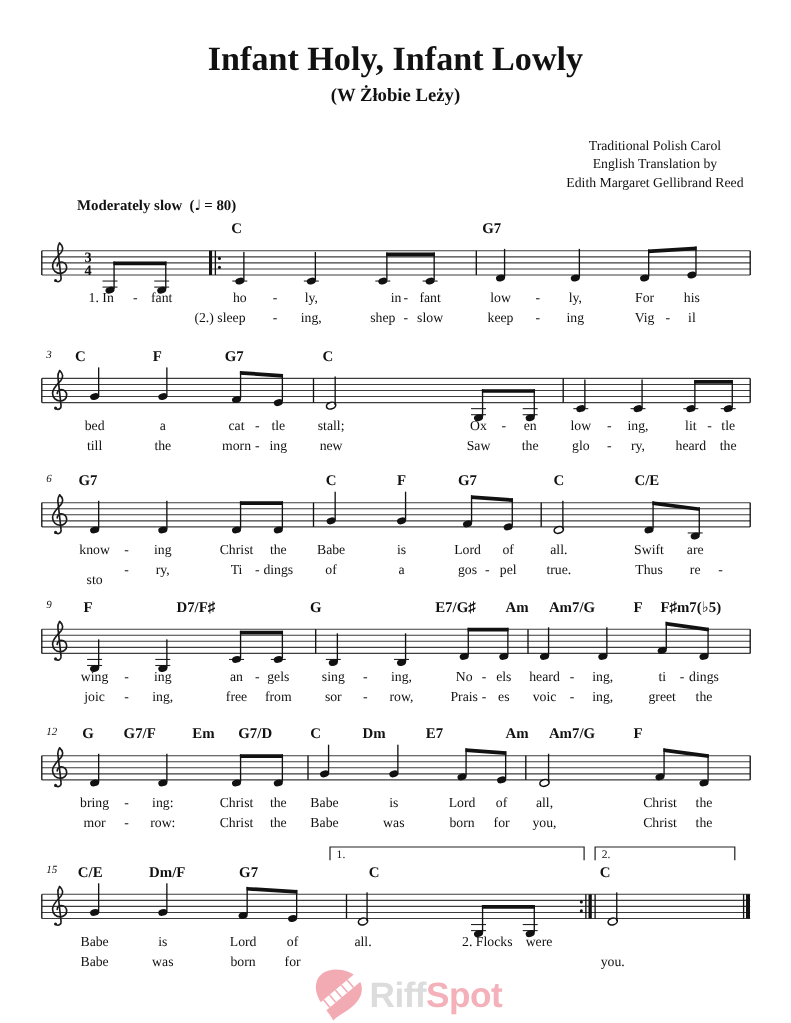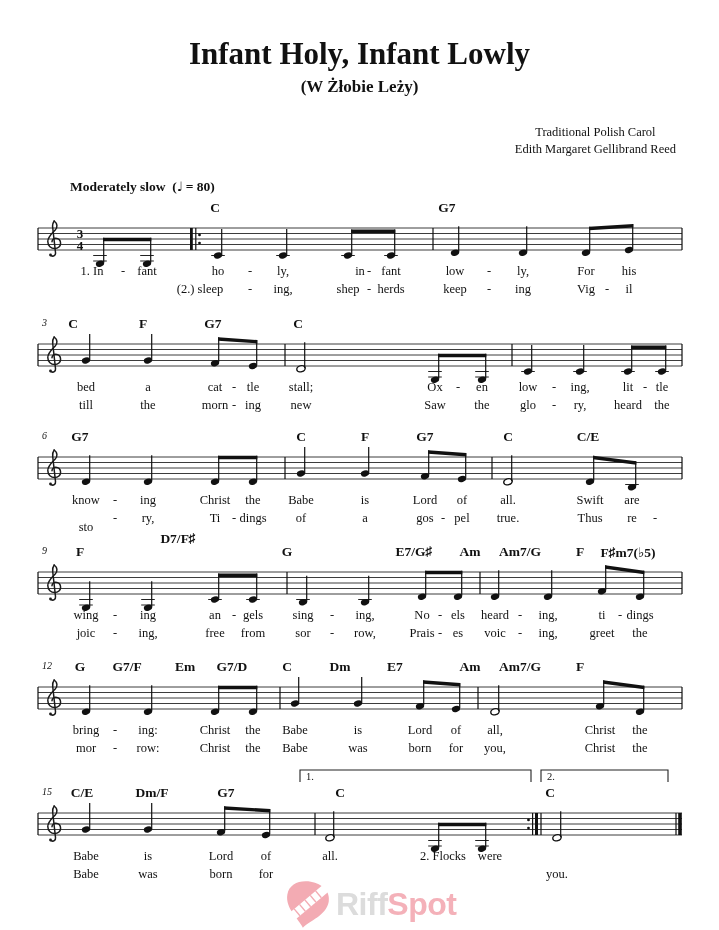--- a/index.html
+++ b/index.html
@@ -23,20 +23,21 @@
          font-size:32px;letter-spacing:-0.5px;}
 </style>
 </head>
 <body>
 
 <div class="page">
   <div class="title">Infant Holy, Infant Lowly</div>
   <div class="subtitle">(W Żłobie Leży)</div>
   <div class="credits">
     <div>Traditional Polish Carol</div>
+    <div>English Translation by</div>
     <div>Edith Margaret Gellibrand Reed</div>
   </div>
   <div class="tempo"><span>Moderately slow</span>&nbsp; (<span class="notechar">♩</span> <span>= 80</span>)</div>
 
   <div id="score">
       <span class="chord" style="left: 215px; top: 200px; position: absolute;">C</span>
       <span class="chord" style="left: 447px; top: 200px; position: absolute;">G7</span>
       <span class="lyric" style="left: 92px; top: 264px; position: absolute;">1. In</span>
       <span class="lyric" style="left: 123px; top: 264px; position: absolute;">-</span>
       <span class="lyric" style="left: 147px; top: 264px; position: absolute;">fant</span>
@@ -49,21 +50,21 @@
       <span class="lyric" style="left: 455px; top: 264px; position: absolute;">low</span>
       <span class="lyric" style="left: 489px; top: 264px; position: absolute;">-</span>
       <span class="lyric" style="left: 523px; top: 264px; position: absolute;">ly,</span>
       <span class="lyric" style="left: 586px; top: 264px; position: absolute;">For</span>
       <span class="lyric" style="left: 629px; top: 264px; position: absolute;">his</span>
       <span class="lyric" style="left: 200px; top: 282px; position: absolute;">(2.) sleep</span>
       <span class="lyric" style="left: 250px; top: 282px; position: absolute;">-</span>
       <span class="lyric" style="left: 283px; top: 282px; position: absolute;">ing,</span>
       <span class="lyric" style="left: 348px; top: 282px; position: absolute;">shep</span>
       <span class="lyric" style="left: 369px; top: 282px; position: absolute;">-</span>
-      <span class="lyric" style="left: 391px; top: 282px; position: absolute;">herds</span>
+      <span class="lyric" style="left: 391px; top: 282px; position: absolute;">slow</span>
       <span class="lyric" style="left: 455px; top: 282px; position: absolute;">keep</span>
       <span class="lyric" style="left: 489px; top: 282px; position: absolute;">-</span>
       <span class="lyric" style="left: 523px; top: 282px; position: absolute;">ing</span>
       <span class="lyric" style="left: 586px; top: 282px; position: absolute;">Vig</span>
       <span class="lyric" style="left: 607px; top: 282px; position: absolute;">-</span>
       <span class="lyric" style="left: 629px; top: 282px; position: absolute;">il</span>
       <svg width="719" height="96" style="left: 0px; top: 180px;">
         <g fill="#111">
           <line x1="38" y1="48" x2="682" y2="48" stroke="#3c3c3c" stroke-width="1"></line>
           <line x1="38" y1="53.5" x2="682" y2="53.5" stroke="#3c3c3c" stroke-width="1"></line>
@@ -364,21 +365,21 @@
         <polygon points="218.1,46.75 257.3,46.75 257.3,50.15 218.1,50.15" fill="#111"></polygon>
         <rect x="428.1" y="41.25" width="1.2" height="25" fill="#111"></rect>
         <rect x="465.1" y="44" width="1.2" height="25" fill="#111"></rect>
         <polygon points="428.1,41.25 466.3,44 466.3,47.4 428.1,44.65" fill="#111"></polygon>
         <rect x="593.1" y="46.75" width="1.2" height="25" fill="#111"></rect>
         <rect x="635.1" y="52.25" width="1.2" height="25" fill="#111"></rect>
         <polygon points="593.1,46.75 636.3000000000001,52.25 636.3000000000001,55.65 593.1,50.15" fill="#111"></polygon>
       </svg>
       <span class="mnum" style="left: 42px; top: 545px; position: absolute;">9</span>
       <span class="chord" style="left: 80px; top: 544px; position: absolute;">F</span>
-      <span class="chord" style="left: 178px; top: 531px; position: absolute;">D7/F♯</span>
+      <span class="chord" style="left: 178px; top: 544px; position: absolute;">D7/F♯</span>
       <span class="chord" style="left: 287px; top: 544px; position: absolute;">G</span>
       <span class="chord" style="left: 378px; top: 544px; position: absolute; margin-left: 36px;">E7/G♯</span>
       <span class="chord" style="left: 470px; top: 544px; position: absolute;">Am</span>
       <span class="chord" style="left: 520px; top: 544px; position: absolute;">Am7/G</span>
       <span class="chord" style="left: 580px; top: 544px; position: absolute;">F</span>
       <span class="chord" style="left: 628px; top: 544px; position: absolute;">F♯m7(♭5)</span>
       <span class="lyric" style="left: 86px; top: 608px; position: absolute;">wing</span>
       <span class="lyric" style="left: 115px; top: 608px; position: absolute;">-</span>
       <span class="lyric" style="left: 148px; top: 608px; position: absolute;">ing</span>
       <span class="lyric" style="left: 215px; top: 608px; position: absolute;">an</span>

